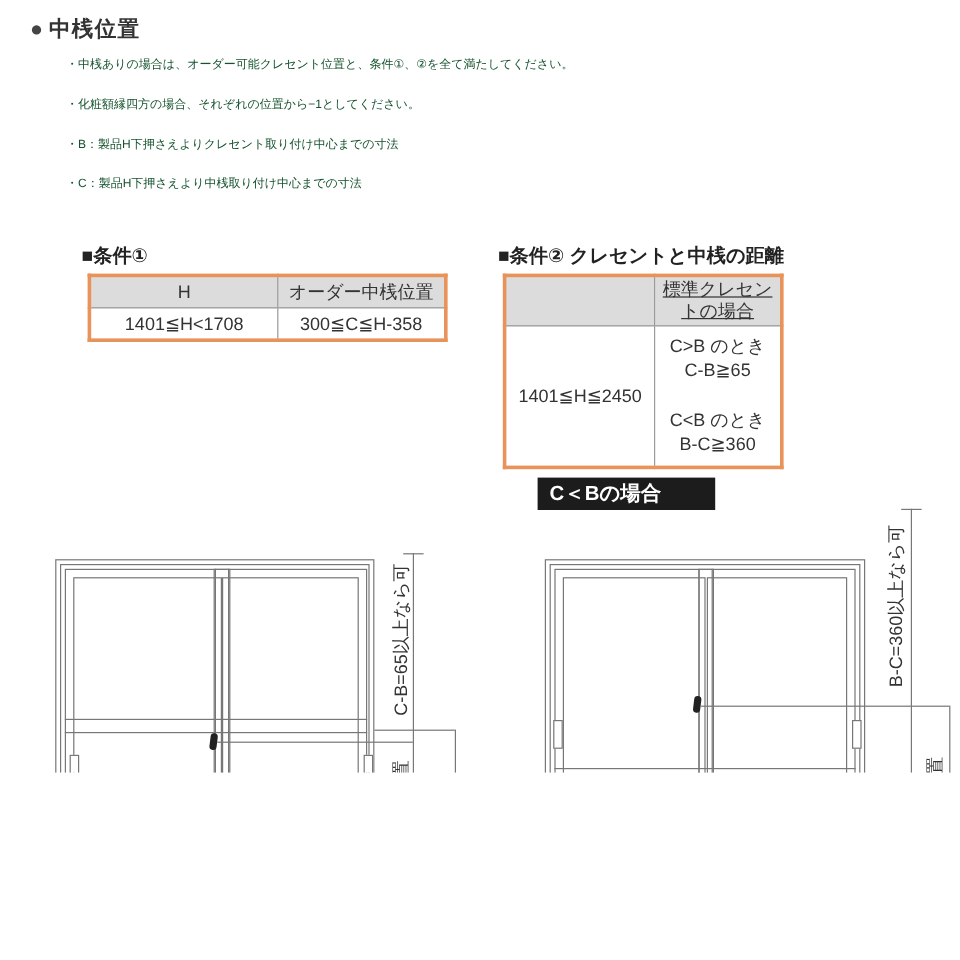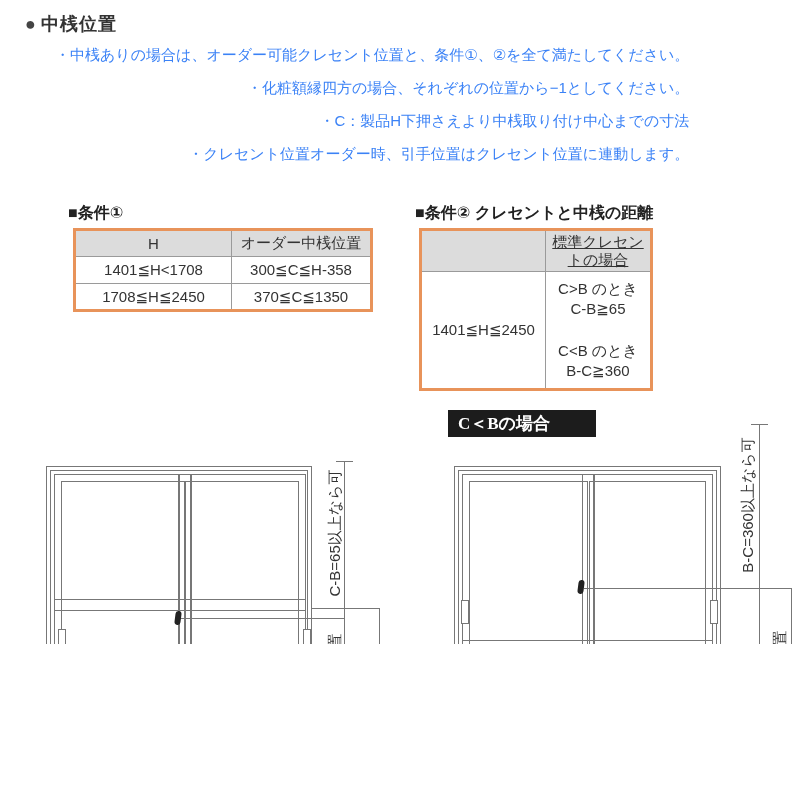--- a/index.html
+++ b/index.html
@@ -4,21 +4,21 @@
 <style>
   * { margin:0; padding:0; box-sizing:border-box; }
   html,body { background:#fff; }
   body { font-family:"Liberation Sans","DejaVu Sans",sans-serif; color:#333; }
   .page { position:relative; width:800px; height:644px; background:#fff; overflow:hidden;margin-left:11px; }
 
   
   .page-title { position:absolute; left:14px; top:12px; font-size:18px; font-weight:bold; color:#444; }
   .page-title .ttl { color:#333; letter-spacing:1px; }
   .bullets { position:absolute; left:44px; top:38px; list-style:none; }
-  .bullets li { font-size:15px; line-height:33px; white-space:nowrap; color:#3b82f6;text-align:right; }
+  .bullets li { font-size:10px; line-height:33px; white-space:nowrap; color:#14532d; }
   .bullets li::before { content:"・"; }
 
   
   .cond-title { position:absolute; font-size:16px; font-weight:bold; color:#222; white-space:nowrap; }
   .cond1-title { left:57px; top:203px; }
   .cond2-title { left:404px; top:203px; }
 
   
   .tbl { position:absolute; border-collapse:collapse; table-layout:fixed; font-size:15px; color:#333; }
   .tbl td, .tbl th { border:1px solid #9a9a9a; text-align:center; vertical-align:middle; font-weight:normal; }
@@ -29,21 +29,21 @@
   .tbl2 { left:408px; top:228px; width:231px; border:3px solid #e8935a; }
   .tbl2 .hd { height:40px; line-height:18px; padding:2px 4px;text-decoration:underline; }
   .tbl2 td.body-cell { height:118px; }
   .case-block { line-height:20px; }
   .case-gap { height:22px; }
 
   
   .dg-title { position:absolute; background:#1c1c1c; color:#fff; font-weight:bold; font-size:17px;
               line-height:27px; height:27px; padding:0 10px; white-space:nowrap; }
   .dg-title-left { left:8px; top:414px; width:387px; }
-  .dg-title-right { left:437px; top:410px; width:148px;font-family:Liberation Serif, serif; }
+  .dg-title-right { left:437px; top:398px; width:148px; }
 
   
   .ln { position:absolute; background:#777; }
   .box { position:absolute; border:1px solid #777; background:transparent; }
   .boxfill { position:absolute; border:1px solid #777; background:#fff; }
   .vband { position:absolute; border-left:1px solid #777; border-right:1px solid #777; }
   .hband { position:absolute; border-top:1px solid #777; border-bottom:1px solid #777; }
   .crescent { position:absolute; width:6px; height:14px; background:#222; border-radius:3px; transform:rotate(7deg); }
   .dim-label { position:absolute; font-size:15px; color:#333; white-space:nowrap; text-align:center;
                transform:rotate(-90deg); height:16px; line-height:16px; }
@@ -98,42 +98,38 @@
 <div class="page">
 
   <div class="page-title">
     <span>●</span>
     <span class="ttl">中桟位置</span>
   </div>
 
   <ul class="bullets">
     <li>中桟ありの場合は、オーダー可能クレセント位置と、条件①、②を全て満たしてください。</li>
     <li>化粧額縁四方の場合、それぞれの位置から−1としてください。</li>
+    <li>B：製品H下押さえよりクレセント取り付け中心までの寸法</li>
     <li>C：製品H下押さえより中桟取り付け中心までの寸法</li>
-    <li>クレセント位置オーダー時、引手位置はクレセント位置に連動します。</li>
   </ul>
 
   <div class="cond-title cond1-title">■条件①</div>
   <table class="tbl tbl1">
     <colgroup>
         <col style="width:157px">
         <col style="width:140px">
       </colgroup>
     <tbody>
         <tr>
       <th class="hd">H</th>
       <th class="hd">オーダー中桟位置</th>
     </tr>
     <tr>
       <td>1401≦H&lt;1708</td>
       <td>300≦C≦H-358</td>
-    </tr>
-    <tr>
-      <td>1708≦H≦2450</td>
-      <td>370≦C≦1350</td>
     </tr>
   </tbody>
     </table>
 
   <div class="cond-title cond2-title">■条件② クレセントと中桟の距離</div>
   <table class="tbl tbl2">
     <colgroup>
         <col style="width:125px">
         <col style="width:106px">
       </colgroup>

